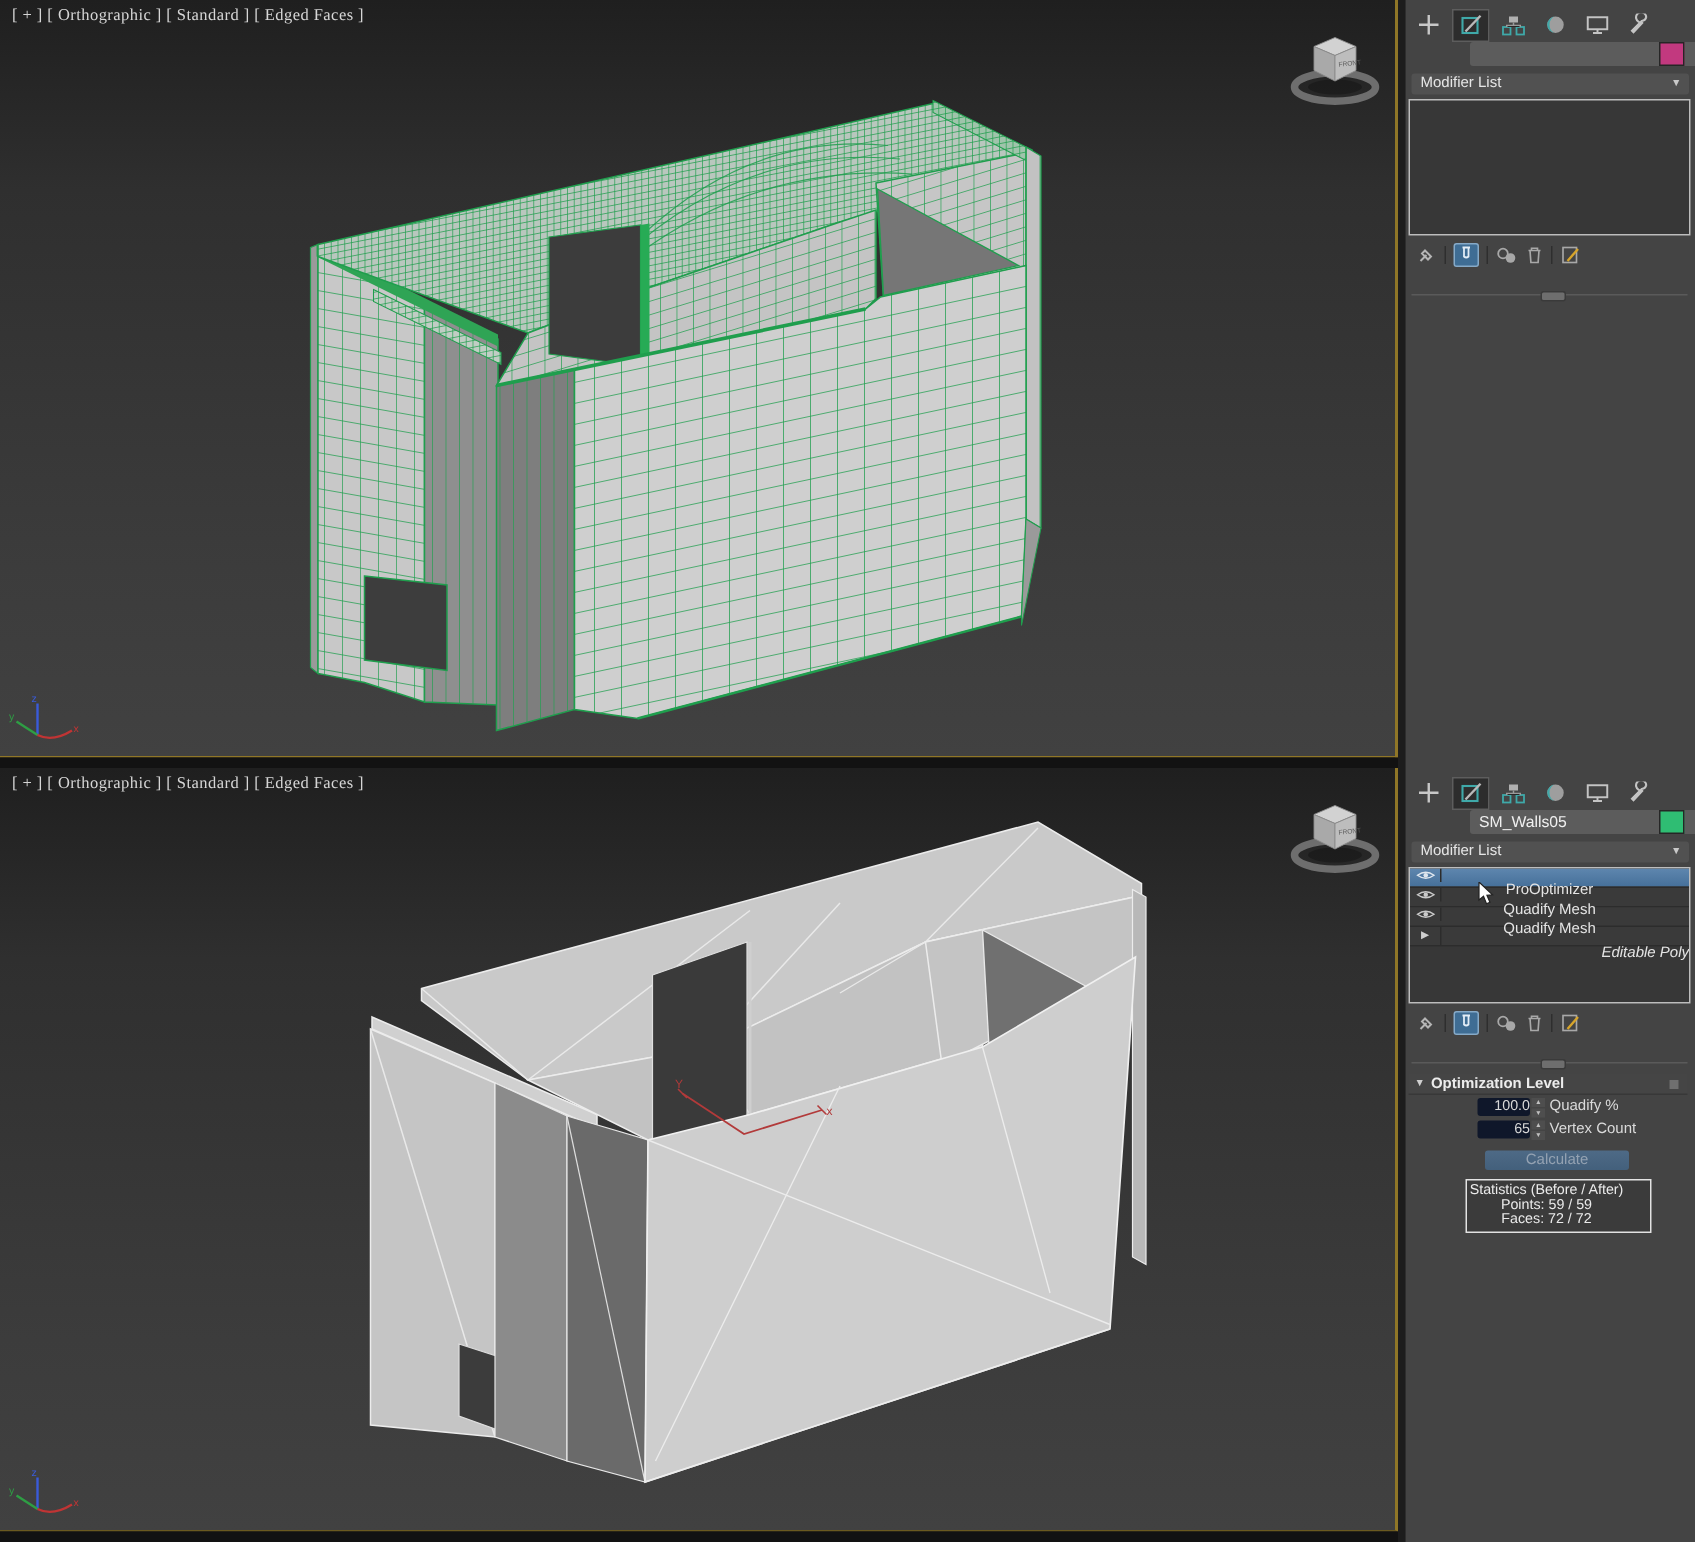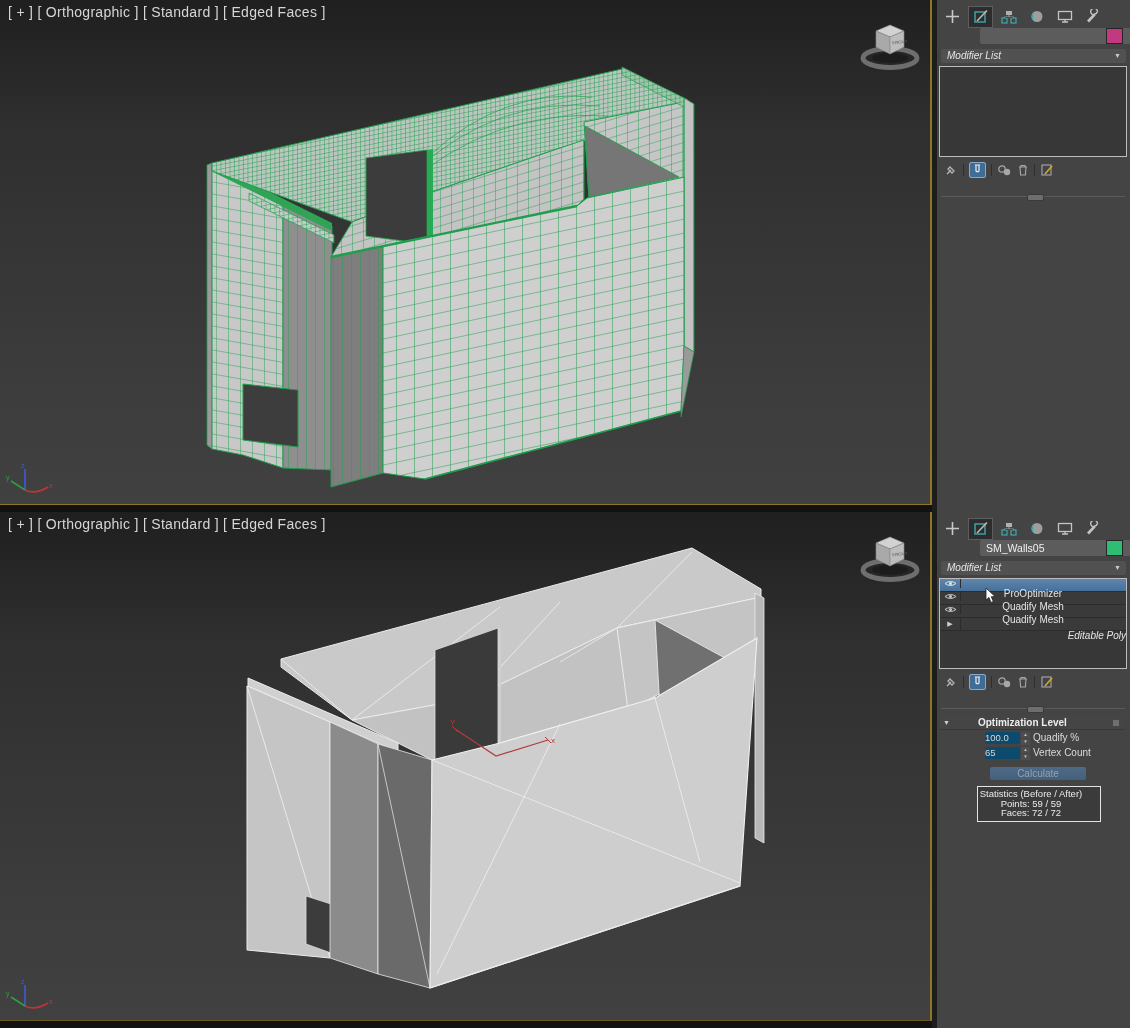--- a/index.html
+++ b/index.html
@@ -12,62 +12,62 @@
   .viewport{position:absolute;left:0;top:0;width:930px;
             background:linear-gradient(180deg,#1f1f1f 0%,#2f2f2f 25%,#3c3c3c 75%,#414141 100%);
             border-right:2px solid #8f7627;}
   #half-top .viewport{height:504px;border-bottom:1px solid #8f7627;}
   #half-bottom .viewport{height:508px;border-bottom:1px solid #6b5a20;}
   .below-strip{position:absolute;left:0;width:932px;background:#121212;}
   #half-top .below-strip{top:505px;height:7px;}
   #half-bottom .below-strip{top:509px;height:7px;}
   .gap{position:absolute;left:932px;top:0;width:5px;height:100%;background:#1d1d1d;}
 
-  .vp-label{position:absolute;left:8px;top:4px;font-size:14px;color:#d6d6d6;letter-spacing:.3px;cursor:default;}
+  .vp-label{position:absolute;left:8px;top:4px;font-size:11px;color:#d6d6d6;letter-spacing:.3px;cursor:default;font-family:Liberation Serif, serif;}
   .model-svg{position:absolute;left:0;top:0;}
   .viewcube{position:absolute;left:856px;top:18px;width:68px;height:54px;}
   .axis-tripod{position:absolute;left:5px;width:50px;height:44px;}
   #half-top .axis-tripod{top:460px;}
   #half-bottom .axis-tripod{top:464px;}
 
   
   .panel{position:absolute;left:937px;top:0;width:193px;height:100%;background:#444444;}
   .tabs{position:absolute;top:6px;left:3px;height:21px;display:flex;gap:3px;align-items:center;}
   .tab{width:23px;height:20px;display:flex;align-items:center;justify-content:center;border:1px solid transparent;}
   .tab.active{background:#2d2d2d;border:1px solid #5d5d5d;}
   .name-field{position:absolute;top:28px;left:4px;width:160px;height:16px;background:#5c5c5c;
               border-radius:2px;color:#f0f0f0;font-size:10.5px;line-height:16px;padding-left:6px;box-sizing:border-box;margin-left:39px;}
   .color-swatch{position:absolute;top:28px;left:169px;width:17px;height:16px;border:1px solid #262626;box-sizing:border-box;}
   .modifier-list{position:absolute;top:49px;left:4px;width:185px;height:14px;background:#515151;border-radius:2px;
-                 font-size:10px;color:#e6e6e6;line-height:14px;padding-left:6px;box-sizing:border-box;font-style:italic;}
+                 font-size:10px;color:#e6e6e6;line-height:14px;padding-left:6px;box-sizing:border-box;}
   .modifier-list .dd{position:absolute;right:5px;top:0;font-size:7px;color:#c9c9c9;line-height:14px;}
   .stack-box{position:absolute;top:66px;left:2px;width:188px;height:91px;background:#373737;
              border:1px solid #bdbdbd;box-sizing:border-box;overflow:hidden;}
   .stack-row{height:12px;display:flex;border-bottom:1px solid #2c2c2c;background:#3a3a3a;flex-direction:column;}
   .stack-row.selected{background:linear-gradient(#5e86ae,#46709a);}
   .row-icon{width:20px;border-right:1px solid #2c2c2c;display:flex;align-items:center;justify-content:center;flex:none;}
   .row-label{flex:1;text-align:center;font-size:10px;color:#e4e4e4;line-height:12px;white-space:nowrap;}
   .row-label.left{text-align:right;padding-left:4px;font-style:italic;}
   .expand-arrow{font-size:7px;color:#cfcfcf;line-height:12px;}
   .stack-tools{position:absolute;top:162px;left:7px;height:16px;display:flex;align-items:center;gap:5px;}
   .tool-sep{width:1px;height:12px;background:#2e2e2e;}
   .tool{display:flex;align-items:center;justify-content:center;}
   .tool.hl{width:17px;height:16px;background:#3f6d94;border:1px solid #86aac8;box-sizing:border-box;border-radius:2px;}
   .panel-divider{position:absolute;top:196px;left:4px;width:184px;border-top:1px solid #5a5a5a;}
   .divider-grip{position:absolute;top:-3px;left:86px;width:15px;height:5px;background:#6e6e6e;border-radius:2px;border:1px solid #3a3a3a;}
 
   
   .rollout-header{position:absolute;top:204px;left:2px;width:186px;height:13px;background:#454545;
-                  border-bottom:1px solid #383838;display:flex;align-items:center;gap:24px;}
+                  border-bottom:1px solid #383838;display:flex;align-items:center;}
   .rollout-arrow{font-size:7px;color:#cfcfcf;margin:0 4px 0 4px;}
   .rollout-title{font-size:10px;font-weight:bold;color:#ececec;}
   .rollout-pin{position:absolute;right:6px;top:4px;width:6px;height:6px;background:#6f6f6f;}
   .spin-row{position:absolute;left:0;width:193px;height:13px;}
-  .spin-field{position:absolute;left:48px;top:0;width:35px;height:12px;background:#0c4a6e;border-radius:2px;
-              color:#d8d8d8;font-size:9.5px;line-height:12px;text-align:left;}
+  .spin-field{position:absolute;left:48px;top:0;width:35px;height:12px;background:#0f172a;border-radius:2px;
+              color:#d8d8d8;font-size:9.5px;line-height:12px;text-align:right;}
   .spin-arrows{position:absolute;left:84px;top:0;width:9px;height:12px;display:flex;flex-direction:column;}
   .spin-arrows span{flex:1;font-size:4.5px;line-height:6px;text-align:center;color:#c2c2c2;background:#4e4e4e;margin-bottom:1px;}
   .spin-label{position:absolute;left:96px;top:0;font-size:10px;color:#dadada;line-height:12px;}
   .calc-btn{position:absolute;top:255px;left:53px;width:96px;height:13px;background:linear-gradient(#4e6a86,#43607c);
             border-radius:2px;color:#94a2b2;font-size:10px;line-height:13px;text-align:center;}
   .stats-box{position:absolute;top:274px;left:40px;width:106px;background:#3b3b3b;border:1px solid #e3e3e3;
              padding:2px 16px 3px 0;text-align:center;}
   .stats-box div{font-size:9.5px;color:#eaeaea;line-height:9.5px;padding:0;}
   .cursor{position:absolute;left:48px;top:76px;width:12px;height:16px;z-index:5;}
 </style>

